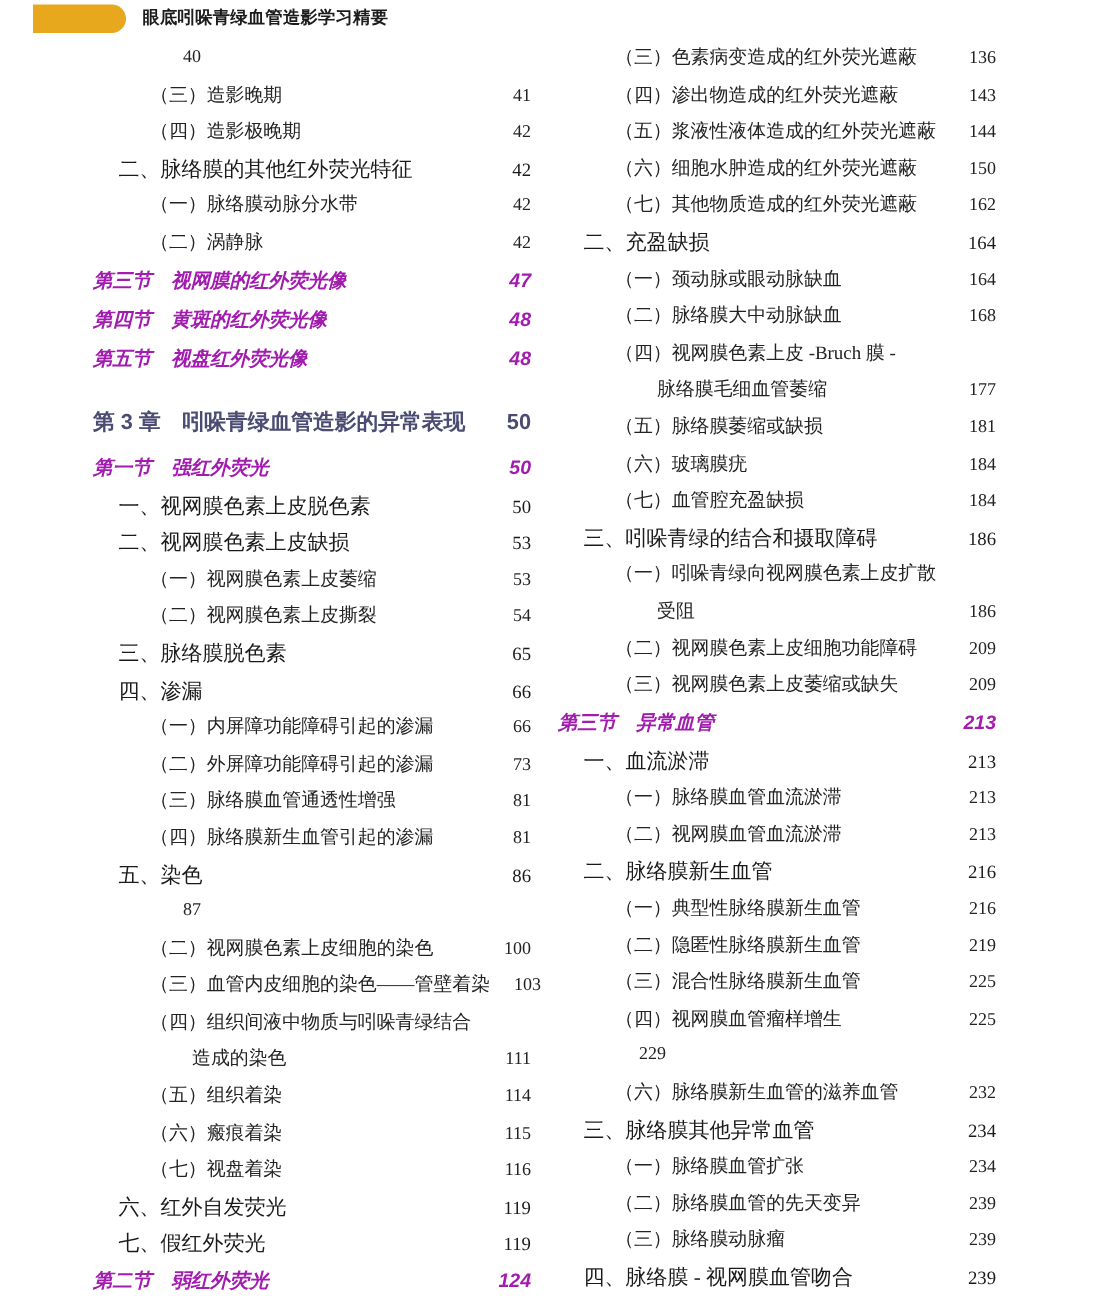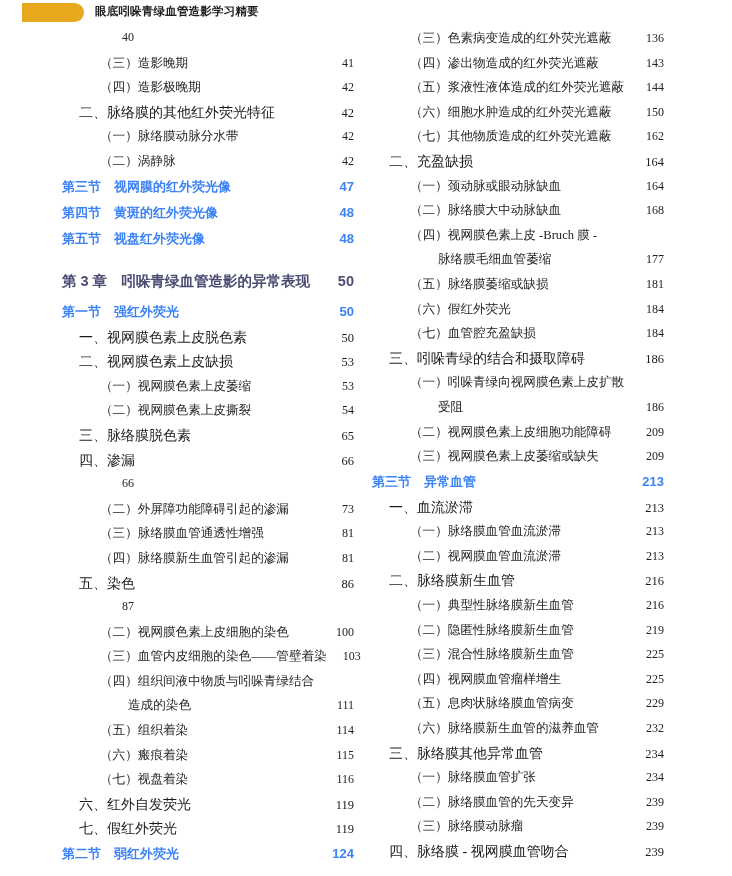--- a/index.html
+++ b/index.html
@@ -88,21 +88,22 @@
     font-size: 14.5px;
     color: #4c4c73;
   }
   .chapter-row { height: 31px; justify-content: center; }
 
   .section-row .toc-label,
   .section-row .toc-page {
     font-family: "Liberation Sans", "DejaVu Sans", sans-serif;
     font-weight: bold;
     font-size: 13px;
-    color: #3b82f6;
+    color: #a21caf;
+    font-style: italic;
   }
   .section-row { height: 26px; }
 
   .sub-row .toc-label {
     font-size: 14px;
     color: #1a1a1a;
   }
   .sub-row .toc-page { font-size: 12.5px; color: #1a1a1a; }
 
   .item-row .toc-label { font-size: 12.6px; color: #232323; }
@@ -185,20 +186,21 @@
     </div>
     <div class="toc-row sub-row lvl-sub">
       <span class="toc-label">三、脉络膜脱色素</span>
       <span class="toc-page">65</span>
     </div>
     <div class="toc-row sub-row lvl-sub">
       <span class="toc-label">四、渗漏</span>
       <span class="toc-page">66</span>
     </div>
     <div class="toc-row item-row lvl-item">
+      <span class="toc-label">（一）内屏障功能障碍引起的渗漏</span>
       <span class="toc-page">66</span>
     </div>
     <div class="toc-row item-row lvl-item">
       <span class="toc-label">（二）外屏障功能障碍引起的渗漏</span>
       <span class="toc-page">73</span>
     </div>
     <div class="toc-row item-row lvl-item">
       <span class="toc-label">（三）脉络膜血管通透性增强</span>
       <span class="toc-page">81</span>
     </div>
@@ -293,21 +295,21 @@
     </div>
     <div class="toc-row cont-row lvl-cont">
       <span class="toc-label">脉络膜毛细血管萎缩</span>
       <span class="toc-page">177</span>
     </div>
     <div class="toc-row item-row lvl-item">
       <span class="toc-label">（五）脉络膜萎缩或缺损</span>
       <span class="toc-page">181</span>
     </div>
     <div class="toc-row item-row lvl-item">
-      <span class="toc-label">（六）假红外荧光</span>
+      <span class="toc-label">（六）玻璃膜疣</span>
       <span class="toc-page">184</span>
     </div>
     <div class="toc-row item-row lvl-item">
       <span class="toc-label">（七）血管腔充盈缺损</span>
       <span class="toc-page">184</span>
     </div>
     <div class="toc-row sub-row lvl-sub">
       <span class="toc-label">三、吲哚青绿的结合和摄取障碍</span>
       <span class="toc-page">186</span>
     </div>
@@ -357,21 +359,20 @@
     </div>
     <div class="toc-row item-row lvl-item">
       <span class="toc-label">（三）混合性脉络膜新生血管</span>
       <span class="toc-page">225</span>
     </div>
     <div class="toc-row item-row lvl-item">
       <span class="toc-label">（四）视网膜血管瘤样增生</span>
       <span class="toc-page">225</span>
     </div>
     <div class="toc-row item-row lvl-item">
-      <span class="toc-label">（五）息肉状脉络膜血管病变</span>
       <span class="toc-page">229</span>
     </div>
     <div class="toc-row item-row lvl-item">
       <span class="toc-label">（六）脉络膜新生血管的滋养血管</span>
       <span class="toc-page">232</span>
     </div>
     <div class="toc-row sub-row lvl-sub">
       <span class="toc-label">三、脉络膜其他异常血管</span>
       <span class="toc-page">234</span>
     </div>

